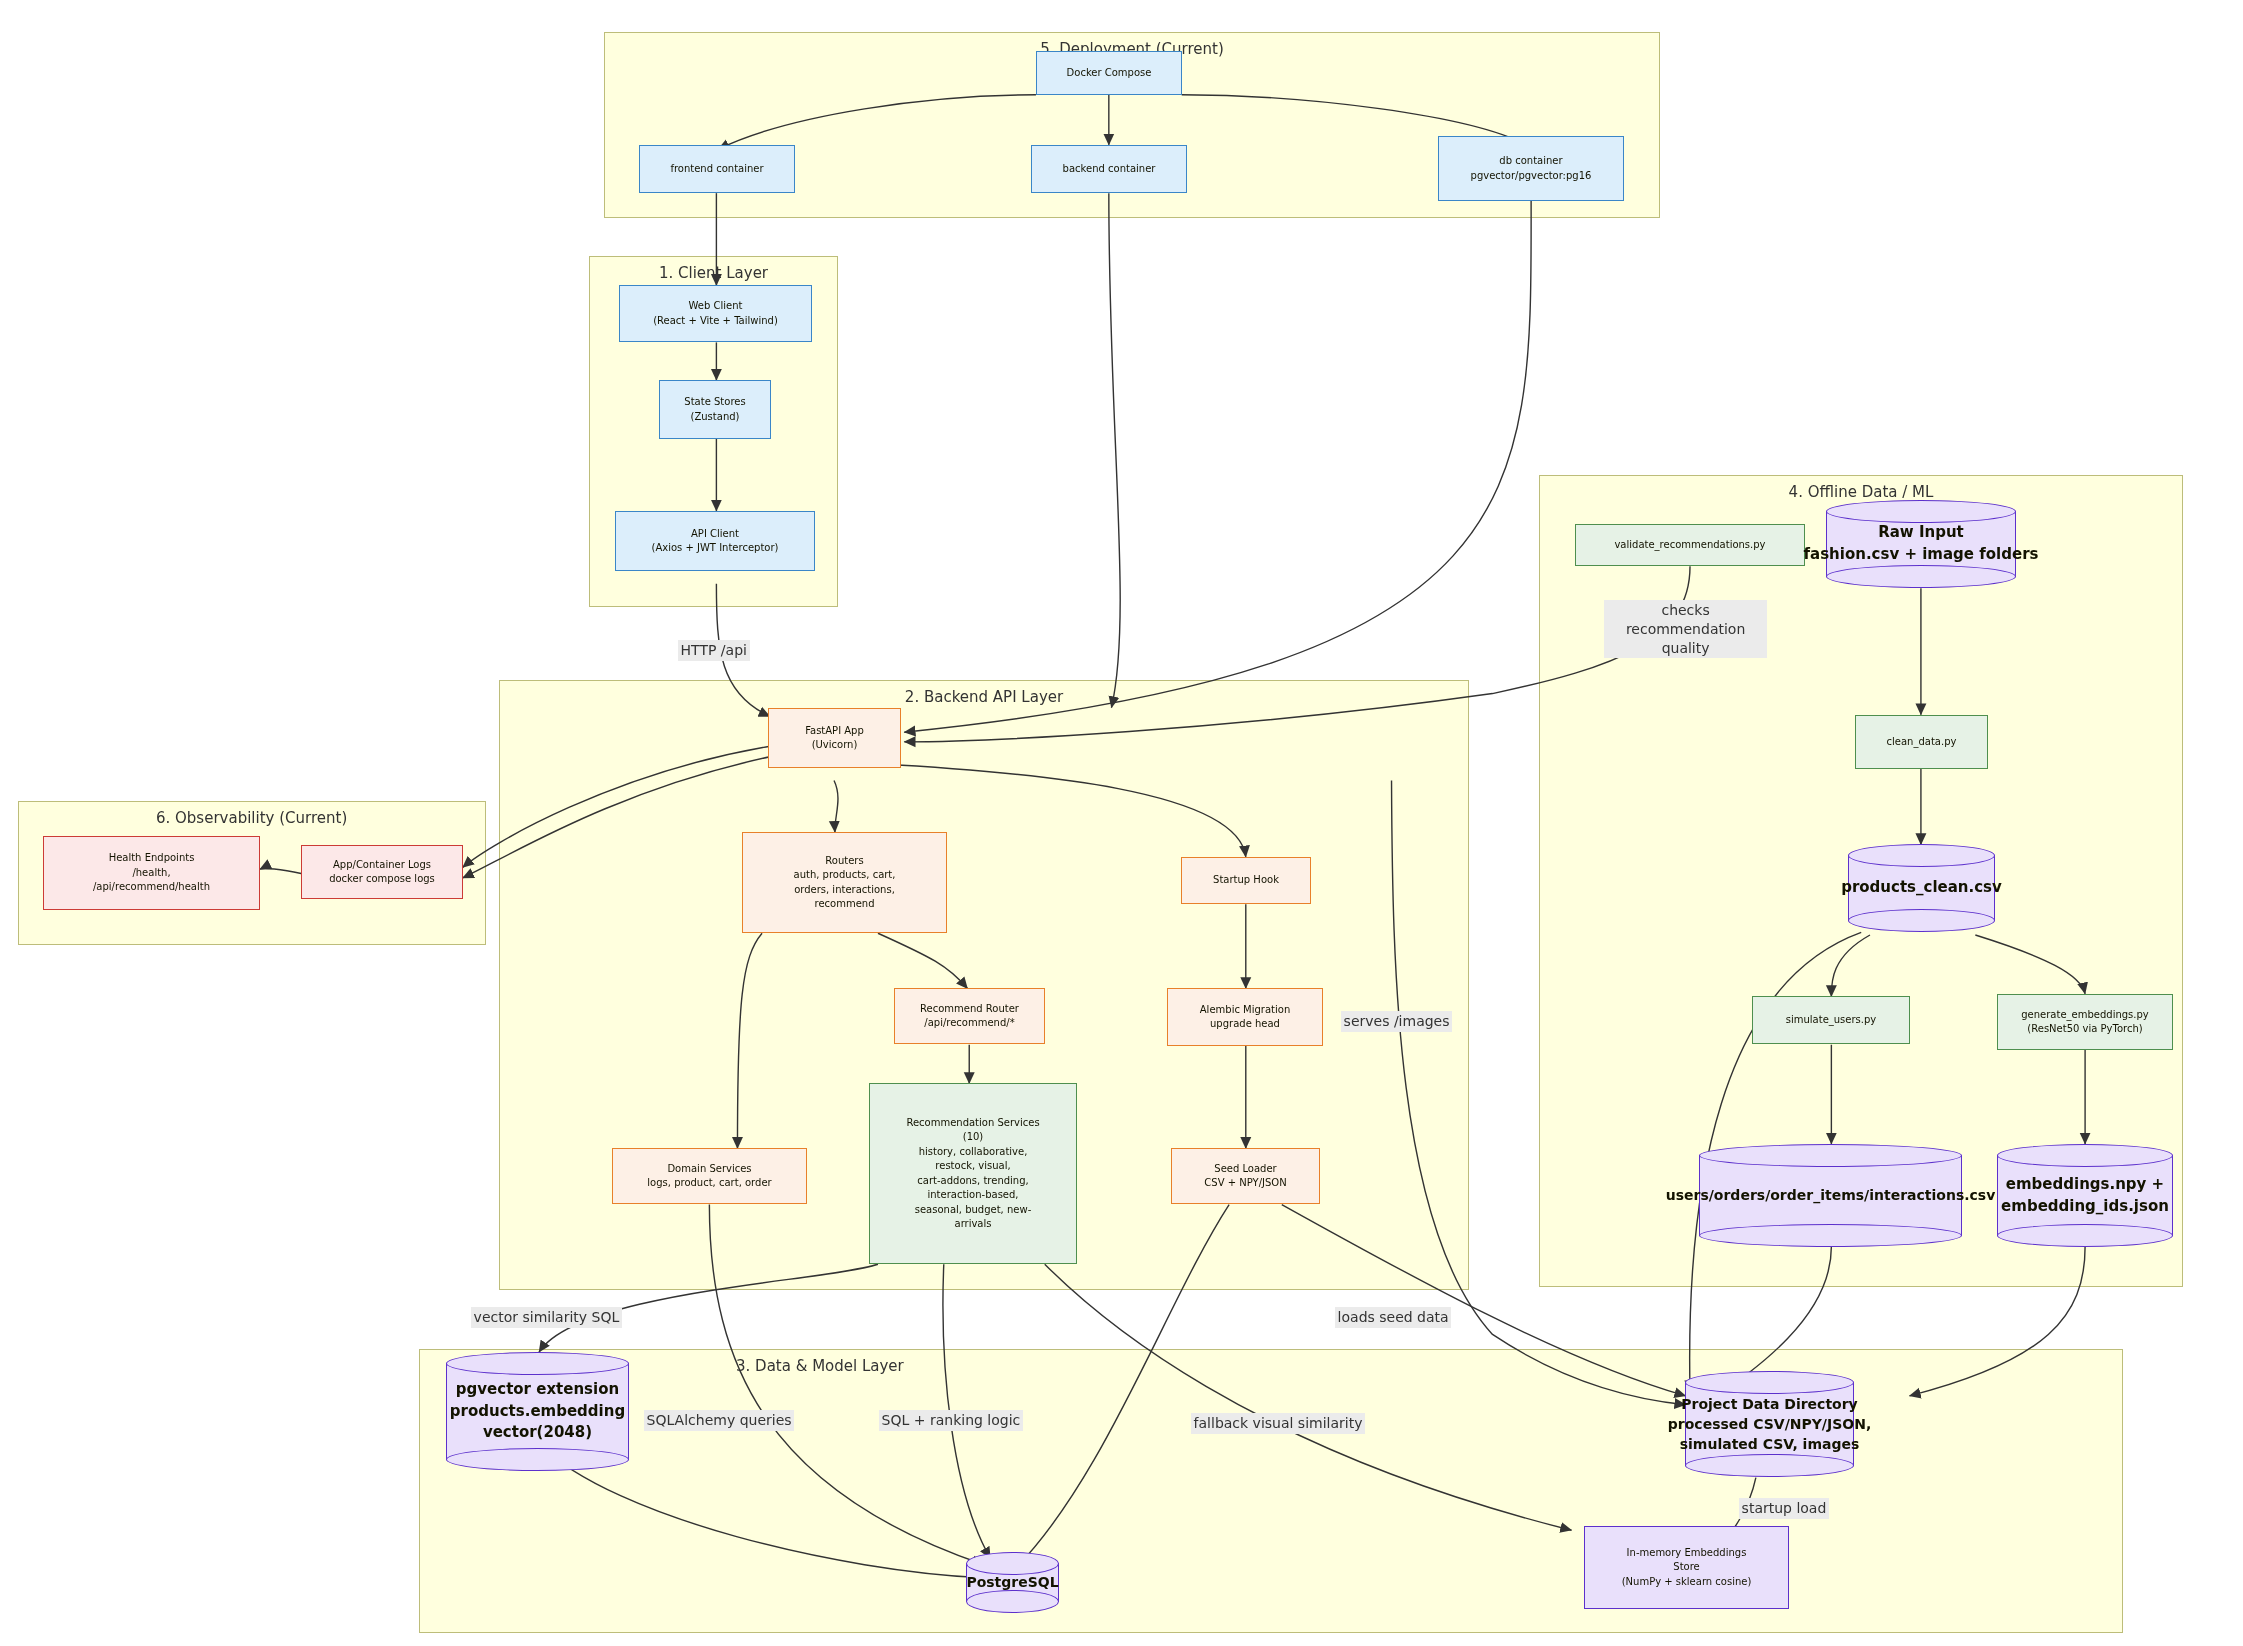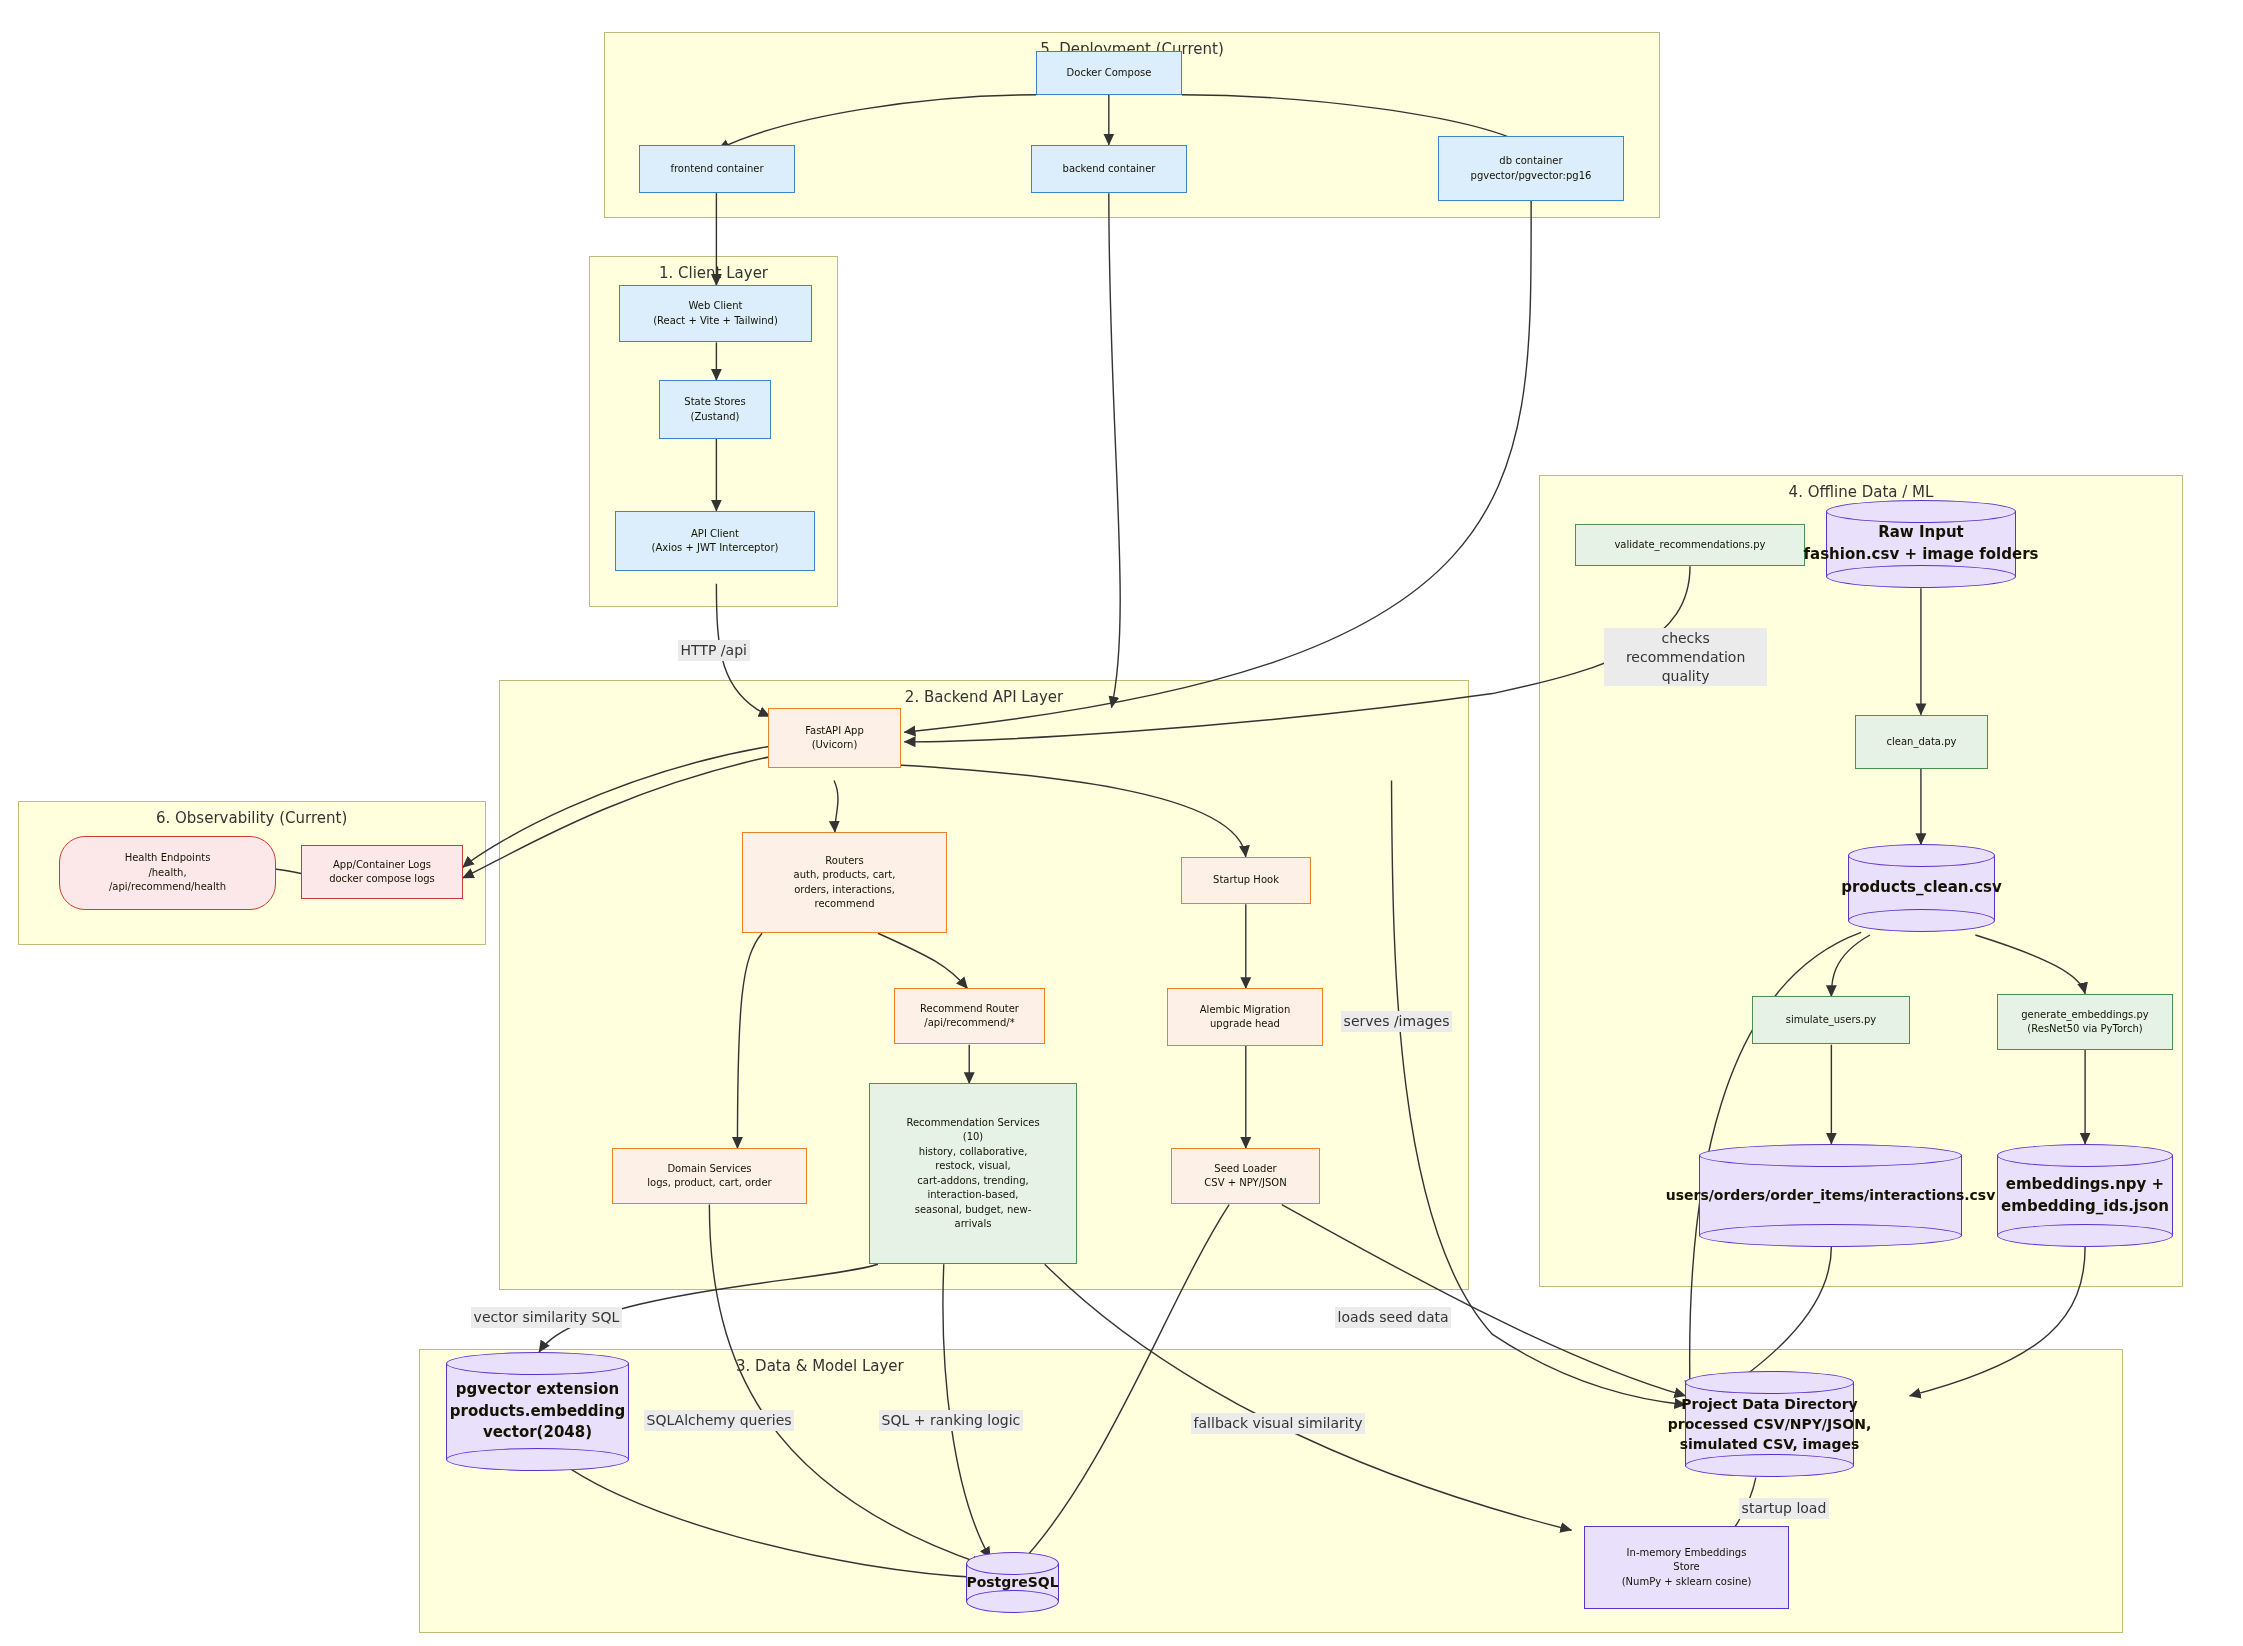--- a/index.html
+++ b/index.html
@@ -218,21 +218,21 @@
   </div>
   <div class="node n-orange" style="left:1167px;top:988px;width:156px;height:58px;">
     <span class="ln">Alembic Migration</span>
     <span class="ln">upgrade head</span>
   </div>
   <div class="node n-orange" style="left:1171px;top:1148px;width:149px;height:56px;">
     <span class="ln">Seed Loader</span>
     <span class="ln">CSV + NPY/JSON</span>
   </div>
 
-  <div class="node n-red" style="left:59px;top:836px;width:217px;height:74px;border-radius:26px;">
+  <div class="node n-red" style="left:43px;top:836px;width:217px;height:74px;">
     <span class="ln">Health Endpoints</span>
     <span class="ln">/health,</span>
     <span class="ln">/api/recommend/health</span>
   </div>
   <div class="node n-red" style="left:301px;top:845px;width:162px;height:54px;">
     <span class="ln">App/Container Logs</span>
     <span class="ln">docker compose logs</span>
   </div>
 
   <div class="node n-green" style="left:1575px;top:524px;width:230px;height:42px;">
@@ -322,21 +322,21 @@
   </div>
 
   <div class="node n-purple" style="left:1584px;top:1526px;width:205px;height:83px;">
     <span class="ln">In-memory Embeddings</span>
     <span class="ln">Store</span>
     <span class="ln">(NumPy + sklearn cosine)</span>
   </div>
 
   <div class="elabel" style="left:678px;top:640px;">HTTP /api</div>
 
-  <div class="elabel two" style="left:1604px;top:628px;width:158px;">checks recommendation quality</div>
+  <div class="elabel two" style="left:1604px;top:600px;width:158px;">checks recommendation quality</div>
 
   <div class="elabel" style="left:1341px;top:1011px;">serves /images</div>
 
   <div class="elabel" style="left:471px;top:1307px;">vector similarity SQL</div>
 
   <div class="elabel" style="left:644px;top:1410px;">SQLAlchemy queries</div>
 
   <div class="elabel" style="left:879px;top:1410px;">SQL + ranking logic</div>
 
   <div class="elabel" style="left:1191px;top:1413px;">fallback visual similarity</div>

